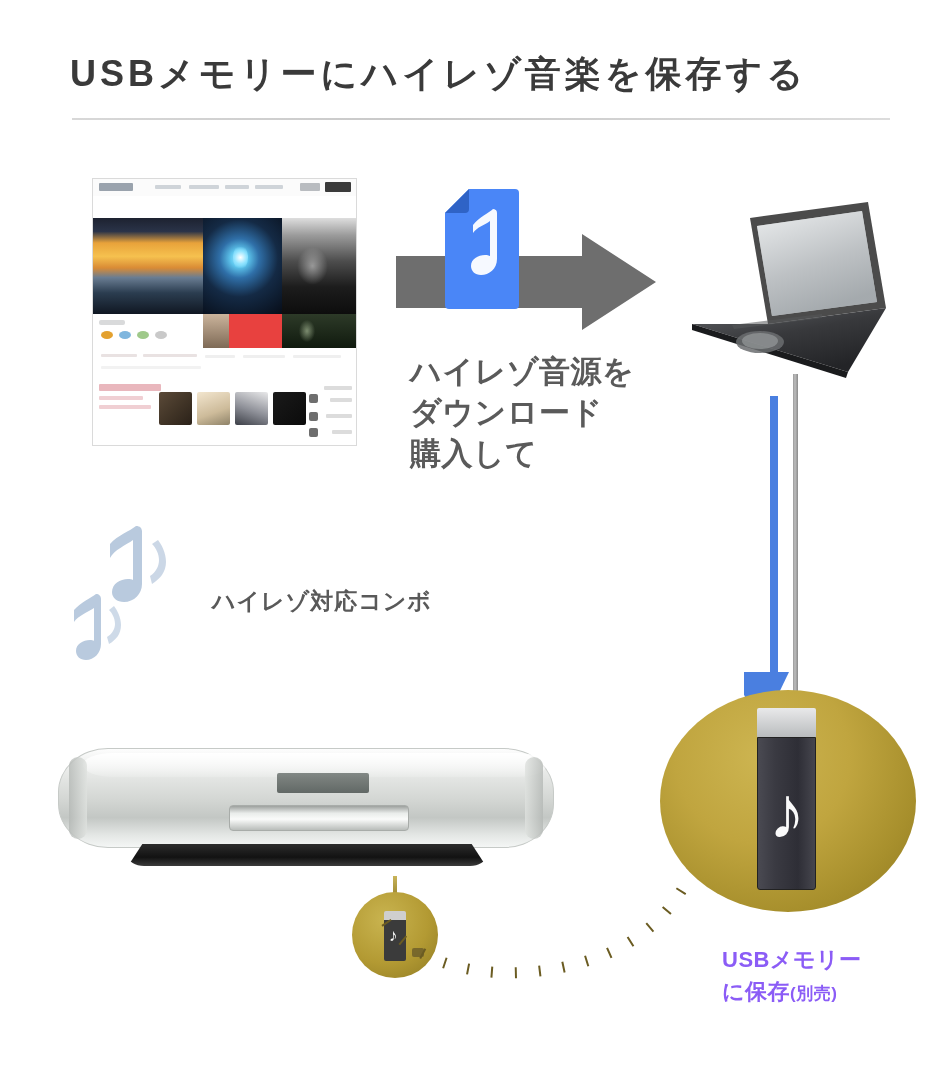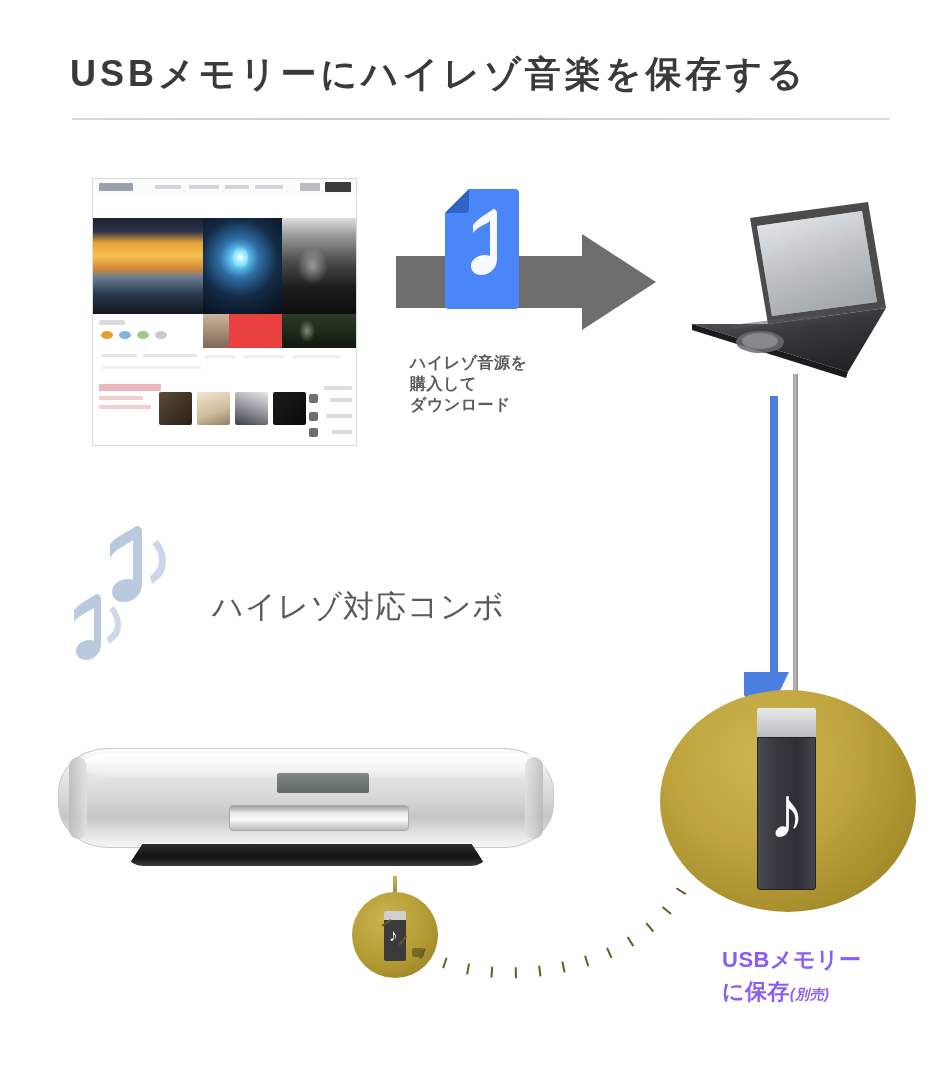--- a/index.html
+++ b/index.html
@@ -151,21 +151,21 @@
   .gray-arrow { position: absolute; left: 396px; top: 234px; }
 
   
   .music-file { position: absolute; left: 445px; top: 189px; }
 
   
   .dl-caption {
     position: absolute;
     left: 410px;
     top: 352px;
-    font-size: 16px;
+    font-size: 31px;
     font-weight: 700;
     line-height: 1.32;
     color: #5a5a5a;
     letter-spacing: 0.5px;
   }
 
   
   .laptop { position: absolute; left: 672px; top: 196px; }
 
   
@@ -177,22 +177,22 @@
   .blue-arrow { position: absolute; left: 744px; top: 396px; }
 
   
   .notes-deco { position: absolute; left: 66px; top: 522px; }
 
   
   .product-label {
     position: absolute;
     left: 212px;
     top: 584px;
-    font-size: 31px;
-    font-weight: 400;
+    font-size: 23px;
+    font-weight: 700;
     line-height: 1.5;
     color: #595959;
     letter-spacing: 1px;
   }
 
   
   .combo { position: absolute; left: 50px; top: 748px; width: 512px; height: 132px; }
   .combo-body {
     position:absolute; left:8px; top:0; width:496px; height:100px;
     border-radius: 50px / 44px;
@@ -288,21 +288,21 @@
     display:flex; align-items:center; justify-content:center;
     color:#fafafa; font-size:74px; line-height:1;
   }
 
   
   .usb-caption {
     position:absolute; left:722px; top:944px;
     font-size:22px; font-weight:700; line-height:1.45;
     color:#8b5cf6; letter-spacing:0.5px;
   }
-  .usb-caption .small { font-size:14px;font-style:italic; }
+  .usb-caption .small { font-size:17px; }
 </style>
 </head>
 <body>
 
 <div id="page">
 
   <div class="title">USBメモリーにハイレゾ音楽を保存する</div>
   <div class="title-rule"></div>
 
   <div class="site-thumb">
@@ -373,22 +373,22 @@
       <path d="M24 0 H70 A4 4 0 0 1 74 4 V116 A4 4 0 0 1 70 120 H4 A4 4 0 0 1 0 116 V24 Z" fill="#4a86f7"></path>
       <path d="M24 0 L0 24 H20 A4 4 0 0 0 24 20 Z" fill="#2f63c6"></path>
       <path d="M48 20 C50 20 52 21 52 24 L52 70 C52 80 44 86 36 86 C30 86 26 82 26 77
                C26 70 33 66 40 66 C42 66 44 66.5 45 67 L45 32 C40 36 32 38 28 44
                L28 36 C34 28 44 24 48 20 Z" fill="#ffffff" opacity="0.95"></path>
     </svg>
   </div>
 
   <div class="dl-caption">
     <div>ハイレゾ音源を</div>
+    <div>ダウンロード</div>
     <div>購入して</div>
-    <div>ダウンロード</div>
   </div>
 
   <div class="laptop">
     <svg width="230" height="190" viewBox="0 0 230 190">
 
       <path d="M78 22 L196 6 L214 112 L96 128 Z" fill="#4b4b4b"></path>
       <path d="M85 30 L190 15 L205 106 L100 120 Z" fill="#cfd2d4"></path>
       <path d="M85 30 L190 15 L205 106 L100 120 Z" fill="url(#scr)" opacity="0.8"></path>
       <defs>
         <linearGradient id="scr" x1="0" y1="0" x2="0.4" y2="1">

